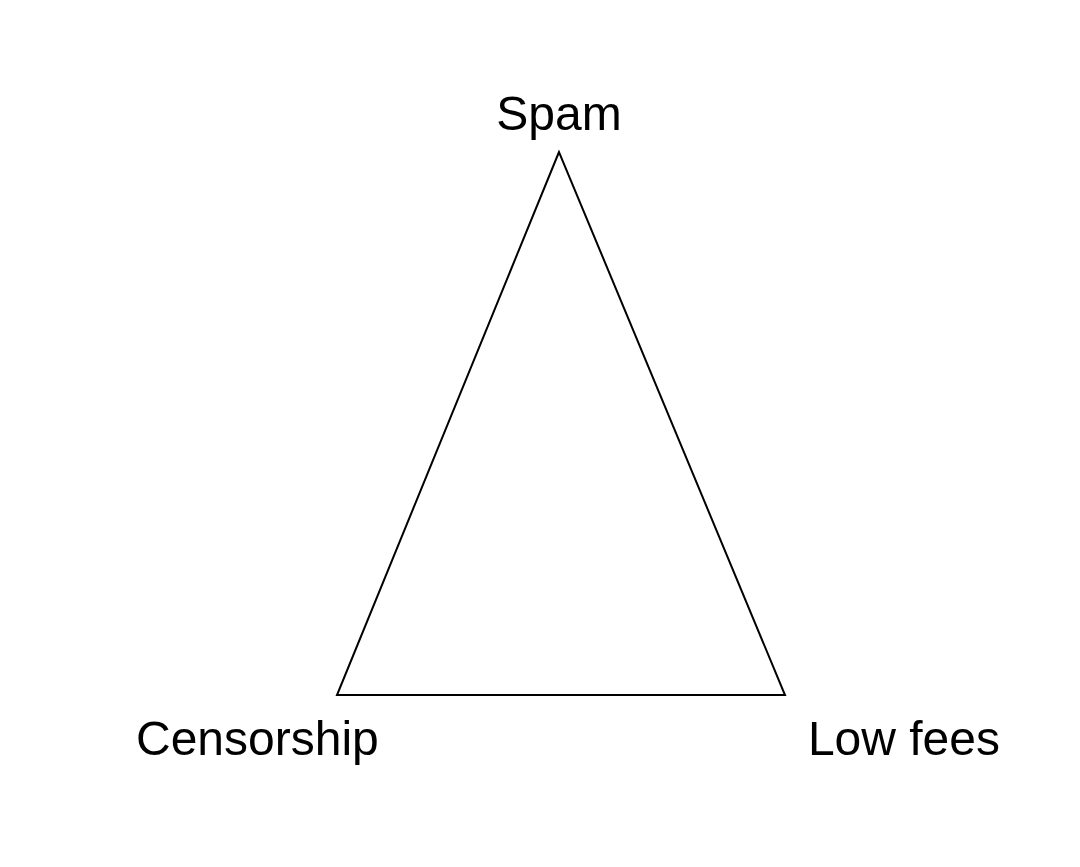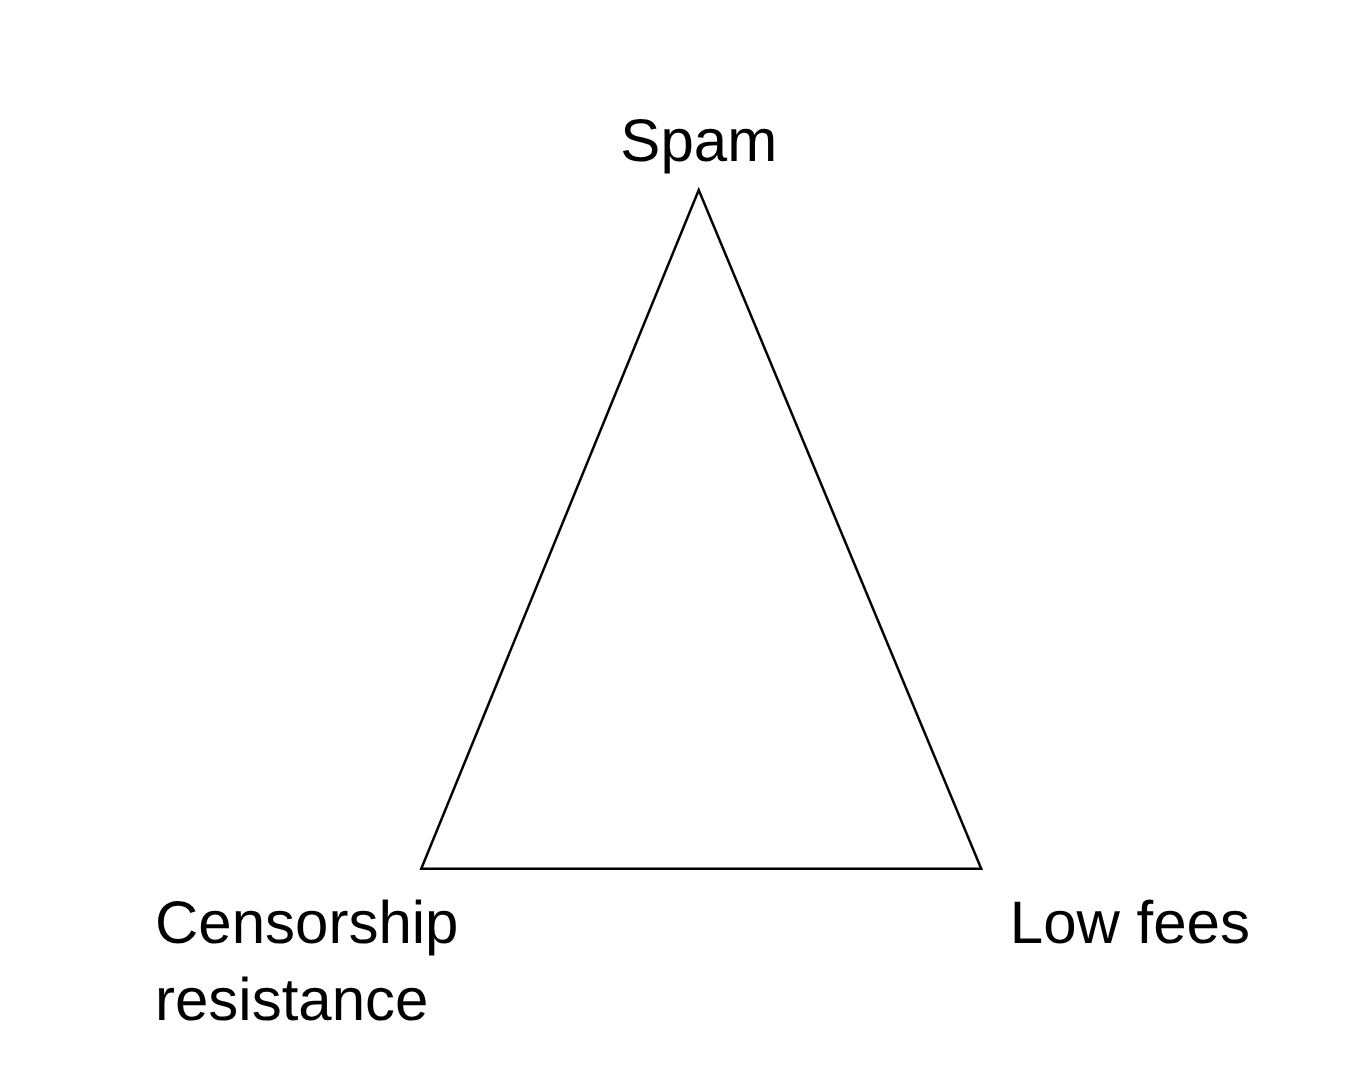--- a/index.html
+++ b/index.html
@@ -50,21 +50,21 @@
   
   #label-spam {
     left: 0;
     top: 83px;
     width: 1118px;
     text-align: center;
   }
 
   
   #label-censorship-resistance {
-    left: 124px;
+    left: 136px;
     top: 708px;
     text-align: left;
   }
 
   
   #label-low-fees {
     left: 640px;
     top: 708px;
     width: 360px;
     text-align: right;
@@ -74,17 +74,17 @@
 <body>
 
 <div id="diagram-canvas">
 
   <svg id="triangle-svg" viewBox="0 0 1080 867" xmlns="http://www.w3.org/2000/svg">
     <polygon id="triangle-shape" fill="none" stroke="#000000" stroke-width="2" stroke-linejoin="miter" points="559,152 337,695 785,695"></polygon>
   </svg>
 
   <div class="vertex-label" id="label-spam">Spam</div>
 
-  <div class="vertex-label" id="label-censorship-resistance"><span>Censorship</span><br><span>resistance</span></div>
+  <div class="vertex-label" id="label-censorship-resistance"><span>Censorship</span><br></div>
 
   <div class="vertex-label" id="label-low-fees">Low fees</div>
 
 </div>
 
 </body></html>

